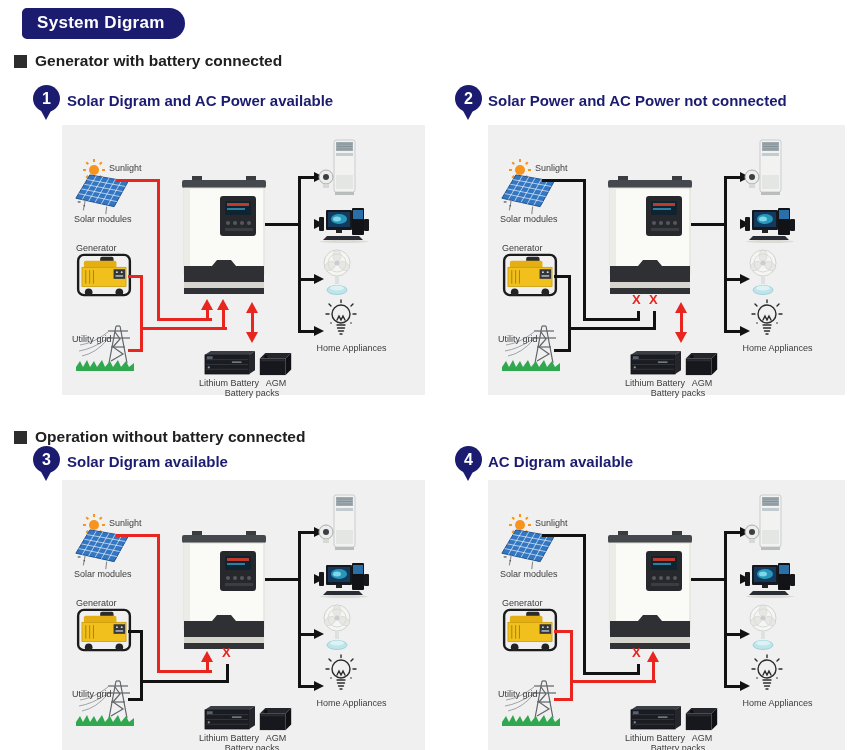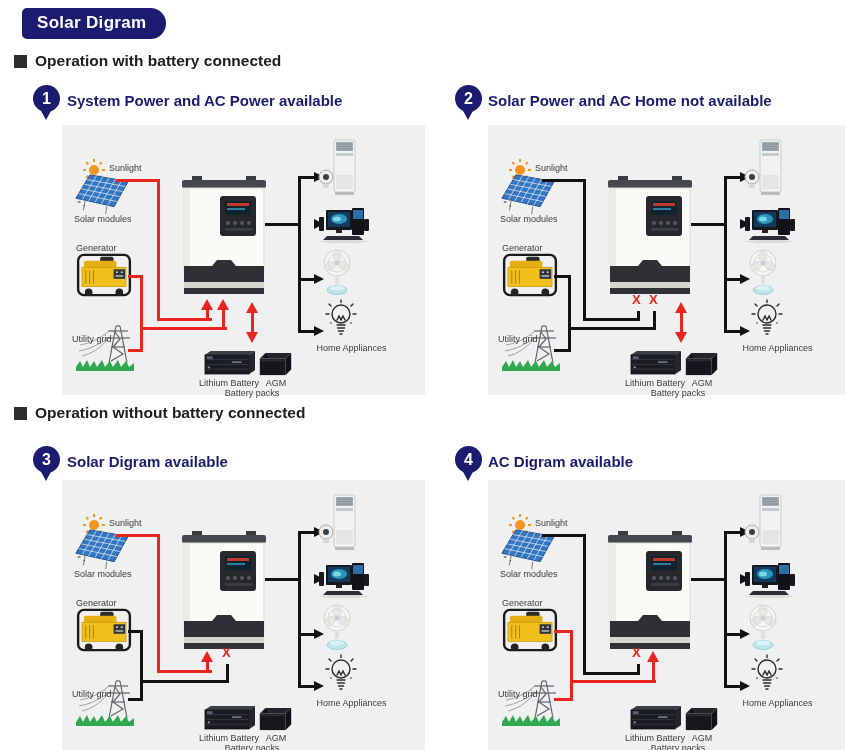--- a/index.html
+++ b/index.html
@@ -197,38 +197,38 @@
     <symbol id="i-agm" viewBox="0 0 34 26">
       <polygon points="0,7 6,1 34,1 28,7" fill="#23252B"></polygon>
       <polygon points="28,7 34,1 34,19 28,25" fill="#101114"></polygon>
       <rect x="0" y="7" width="28" height="18" fill="#17181D"></rect>
       <rect x="1" y="8" width="26" height="2" fill="#2A2C33"></rect>
       <rect x="5" y="3.5" width="3" height="3" fill="#0C0D10"></rect>
     </symbol>
   </defs>
 </svg>
 
-<div class="badge">Solar Digram</div>
+<div class="badge">System Digram</div>
 
 <div class="sec" style="left:14px;top:52px">
   <span class="sqr"></span>
-  <span>Operation with battery connected</span>
+  <span>Generator with battery connected</span>
 </div>
 
 <div class="pin" style="left:33px;top:85px">
     <span>1</span>
   </div>
-<div class="ptitle" style="left:67px;top:92px">System Power and AC Power available</div>
+<div class="ptitle" style="left:67px;top:92px">Solar Digram and AC Power available</div>
 
 <div class="pin" style="left:455px;top:85px">
     <span>2</span>
   </div>
-<div class="ptitle" style="left:488px;top:92px">Solar Power and AC Home not available</div>
-
-<div class="sec" style="left:14px;top:404px">
+<div class="ptitle" style="left:488px;top:92px">Solar Power and AC Power not connected</div>
+
+<div class="sec" style="left:14px;top:428px">
   <span class="sqr"></span>
   <span>Operation without battery connected</span>
 </div>
 
 <div class="pin" style="left:33px;top:446px">
     <span>3</span>
   </div>
 <div class="ptitle" style="left:67px;top:453px">Solar Digram available</div>
 
 <div class="pin" style="left:455px;top:446px">

